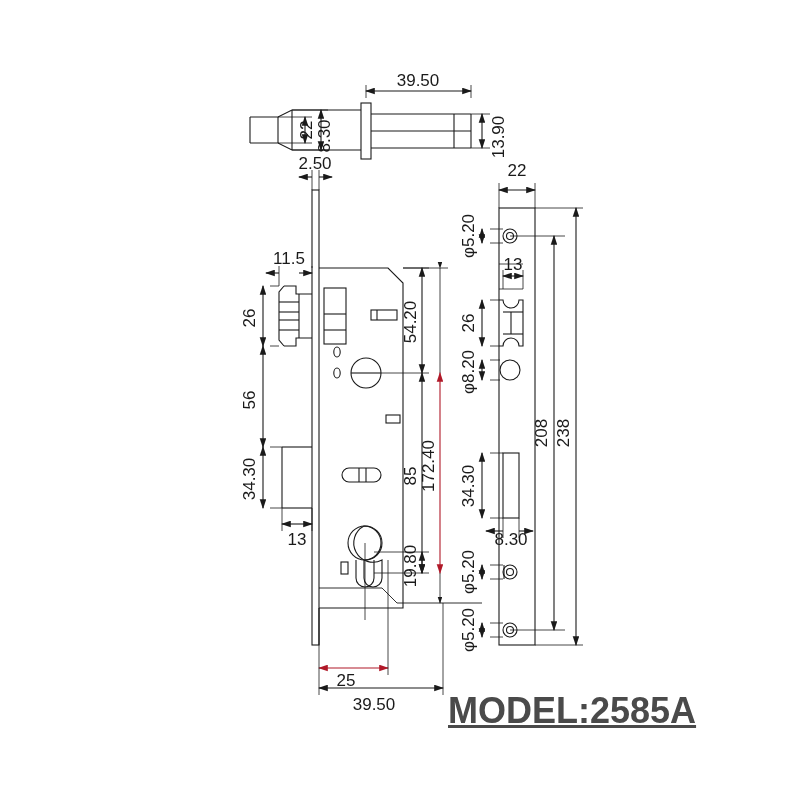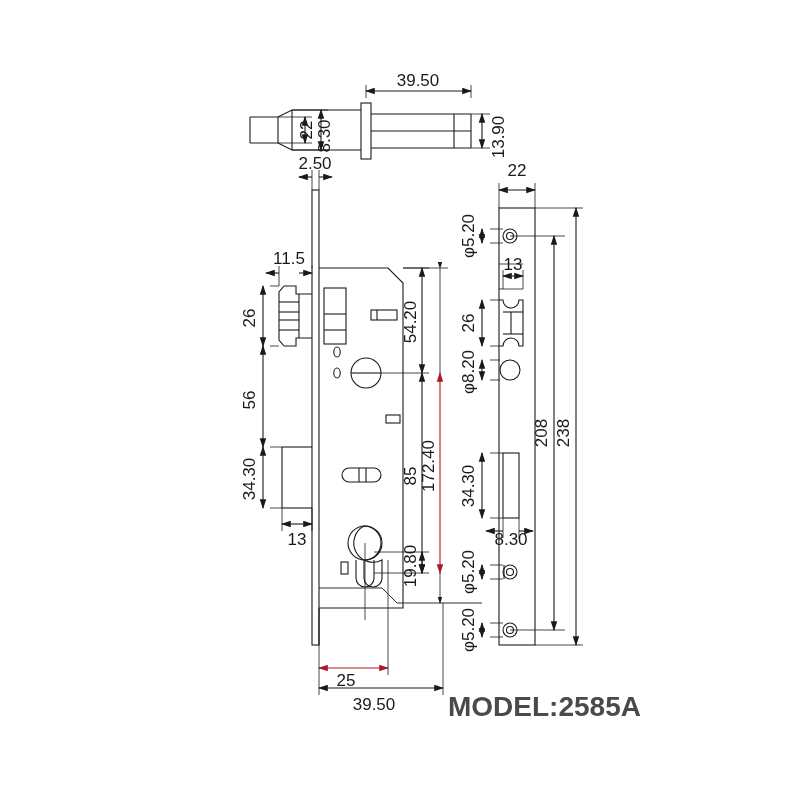--- a/index.html
+++ b/index.html
@@ -9,26 +9,27 @@
     font-family:"Liberation Sans","DejaVu Sans",sans-serif;
     color:#1a1a1a;
     position:relative;
   }
   #sheet{position:absolute;left:16px;top:0;width:800px;height:592px;}
   svg{display:block;}
   .model-label{
     position:absolute;
     left:432px;top:693px;
     font-family:"Liberation Sans","DejaVu Sans",sans-serif;
-    font-size:28px;
+    font-size:36px;
     font-weight:bold;
     letter-spacing:0px;
     color:#4a4a4a;
     white-space:nowrap;
     line-height:1;
+    text-decoration:underline;
   }
 </style>
 </head>
 <body>
 
 <div id="sheet">
 
 <svg width="800" height="800" viewBox="0 0 800 800">
   <defs>
     <marker id="ar" markerWidth="9" markerHeight="9" refX="8" refY="3" orient="auto" markerUnits="strokeWidth">

